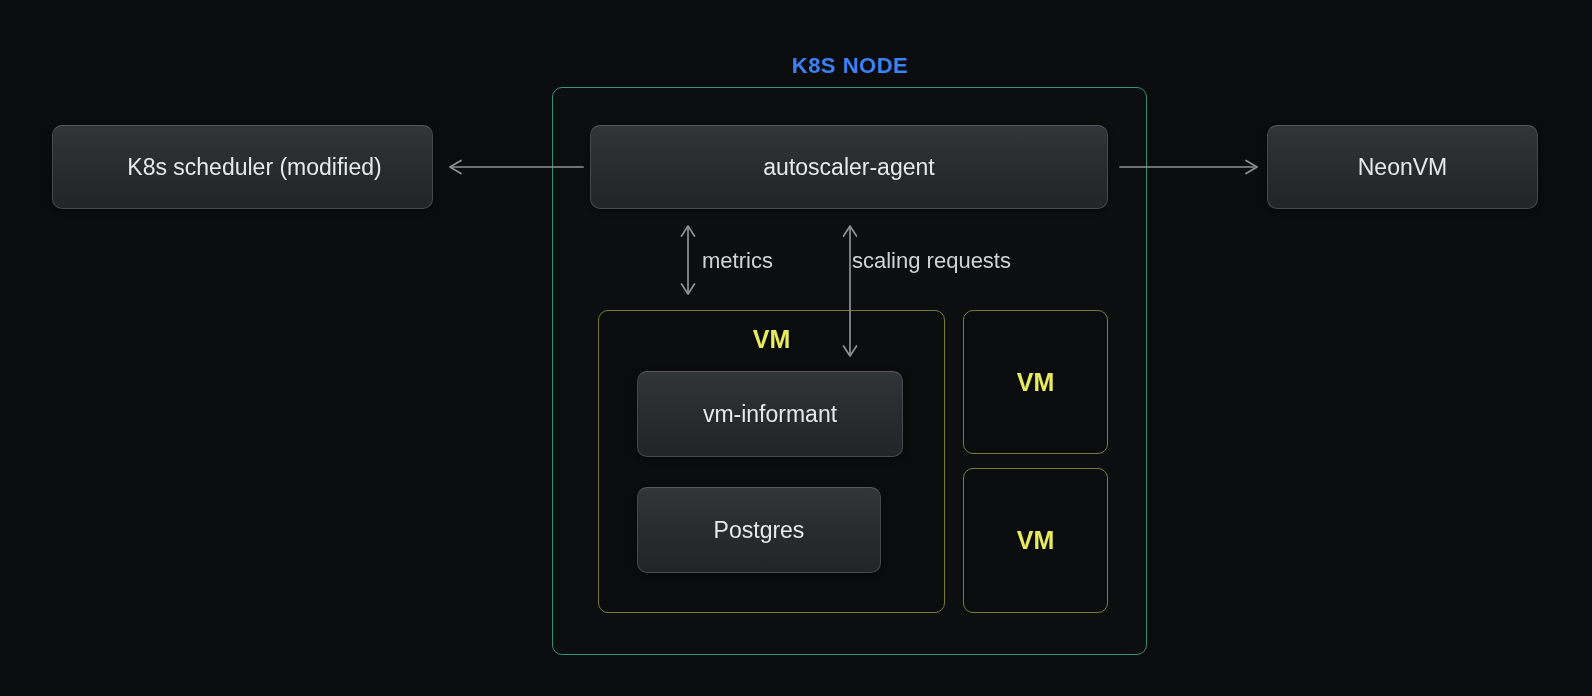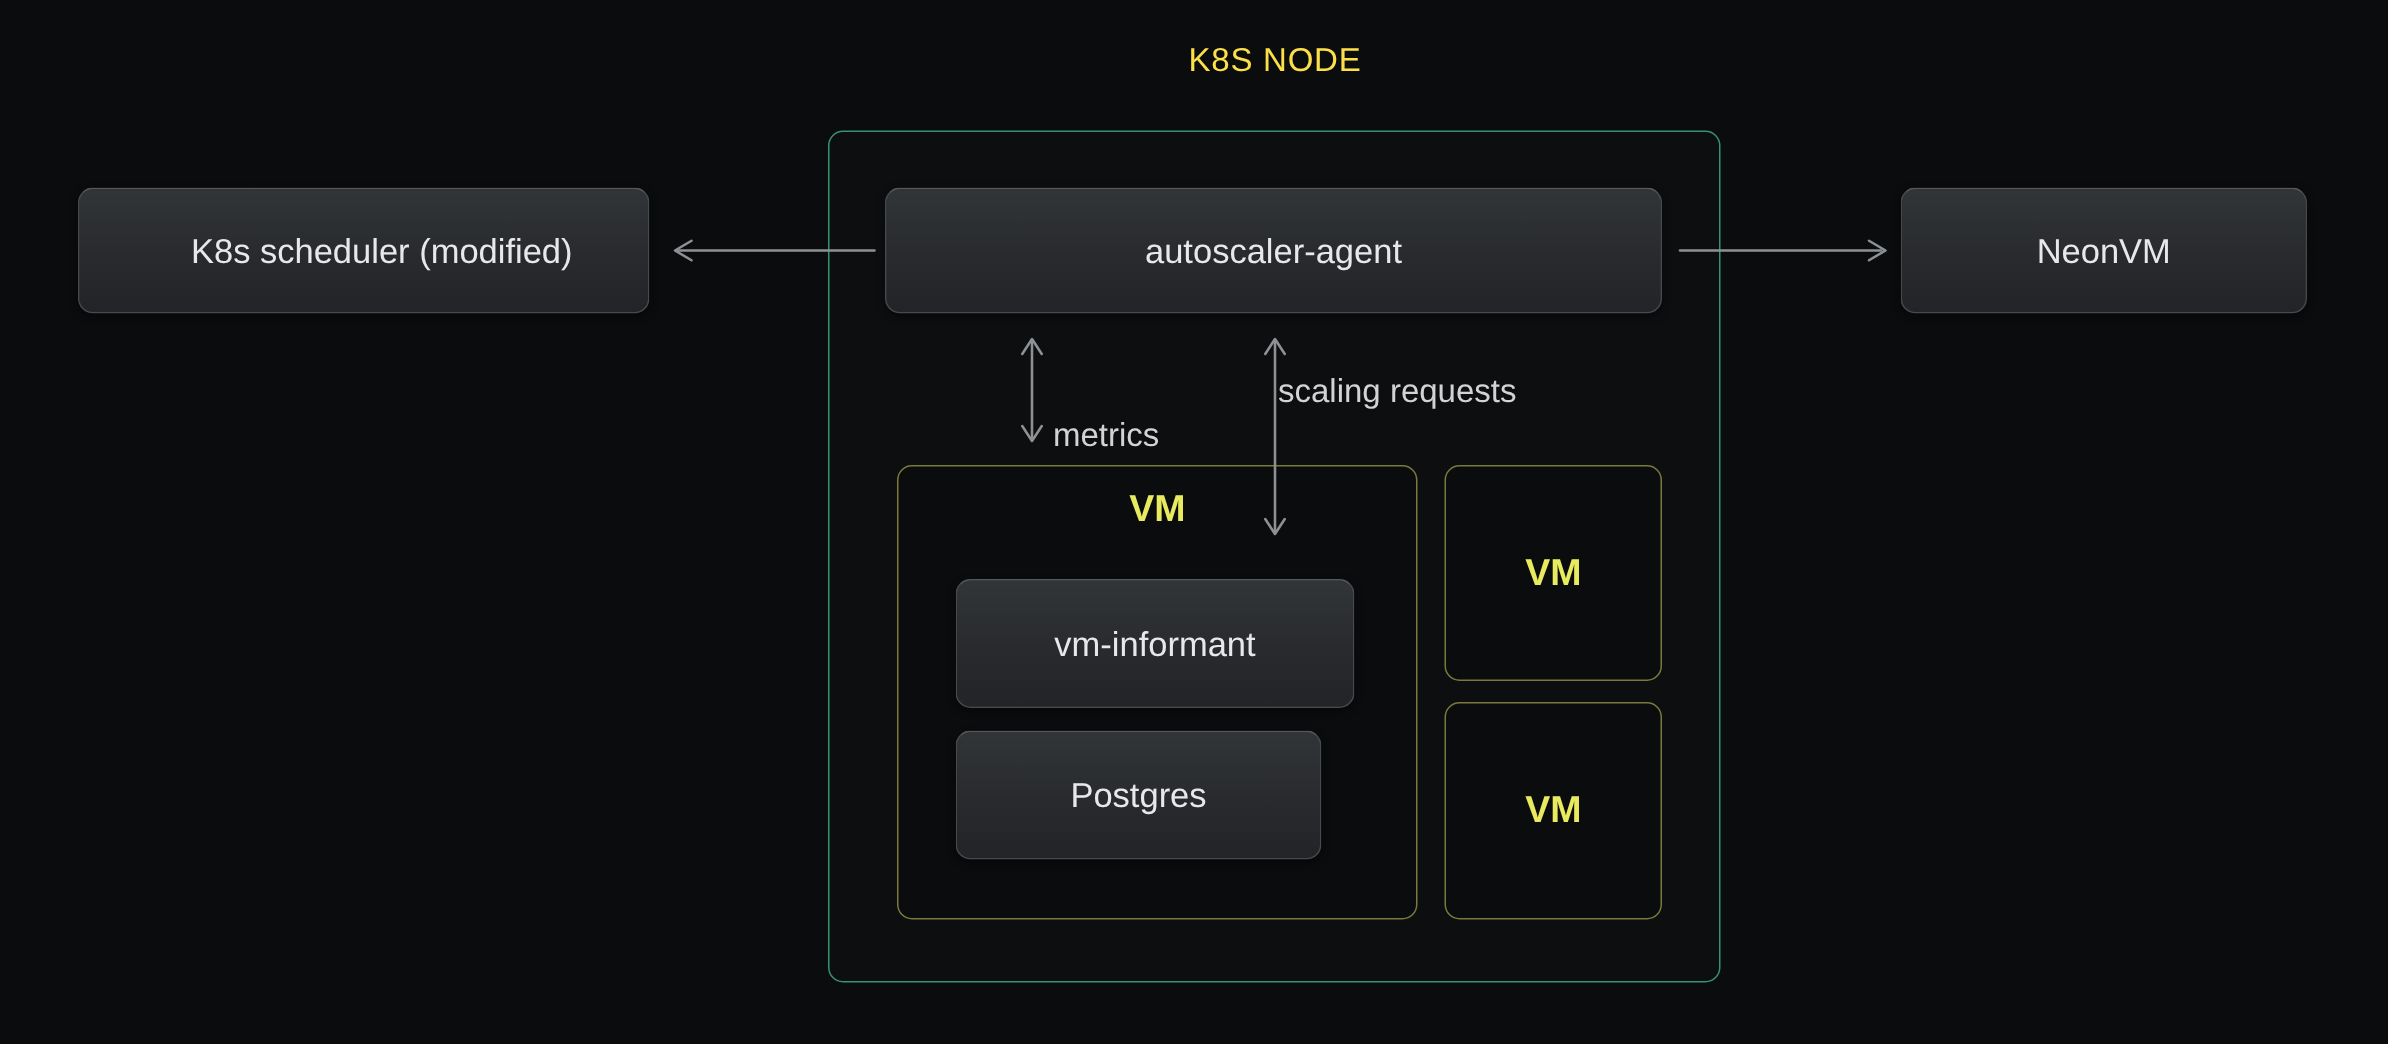--- a/index.html
+++ b/index.html
@@ -5,25 +5,25 @@
   html,body{margin:0;padding:0;background:#0b0c0e;}
   .canvas{
     position:relative;
     width:1592px;height:696px;
     background:#0b0c0e;
     font-family:"Liberation Sans", sans-serif;
     overflow:hidden;
   }
   .diagram-title{
     position:absolute;
-    left:652px;top:27px;width:396px;
+    left:652px;top:53px;width:396px;
     text-align:center;
-    color:#fde047;
+    color:#3b82f6;
     font-size:22px;
-    font-weight:normal;
+    font-weight:bold;
     letter-spacing:0.5px;
   }
   .k8s-container{
     position:absolute;
     left:552px;top:87px;width:595px;height:568px;
     border:1.5px solid #35936f;
     border-radius:10px;
     background:rgba(255,255,255,0.012);
     box-sizing:border-box;
   }
@@ -35,21 +35,21 @@
     border-top-color:#56585c;
     border-radius:10px;
     box-sizing:border-box;
     color:#e7e8e9;
     font-size:23px;
     box-shadow:0 2px 6px rgba(0,0,0,0.45);
   }
   .node-scheduler{left:52px;top:125px;width:381px;height:84px;padding-left:24px;}
   .node-autoscaler{left:590px;top:125px;width:518px;height:84px;align-items:center;}
   .node-neonvm{left:1267px;top:125px;width:271px;height:84px;text-align:center;}
-  .node-informant{left:637px;top:371px;width:266px;height:86px;margin-top:15px;}
+  .node-informant{left:637px;top:371px;width:266px;height:86px;}
   .node-postgres{left:637px;top:487px;width:244px;height:86px;}
 
   .vm-group{
     position:absolute;
     border:1px solid #7a7a3d;
     border-radius:10px;
     box-sizing:border-box;
     background:rgba(0,0,0,0.12);
   }
   .vm-group-main{left:598px;top:310px;width:347px;height:303px;}
@@ -64,21 +64,21 @@
     position:absolute;
     left:0;top:14px;width:100%;
     text-align:center;
   }
   .edge-label{
     position:absolute;
     color:#d2d3d5;
     font-size:22px;
     white-space:nowrap;
   }
-  .edge-label-metrics{left:702px;top:248px;margin-top:29px;}
+  .edge-label-metrics{left:702px;top:248px;}
   .edge-label-scaling{left:852px;top:248px;}
   .arrows-layer{
     position:absolute;left:0;top:0;
     pointer-events:none;
   }
 </style>
 </head>
 <body>
 
 <div class="canvas">

